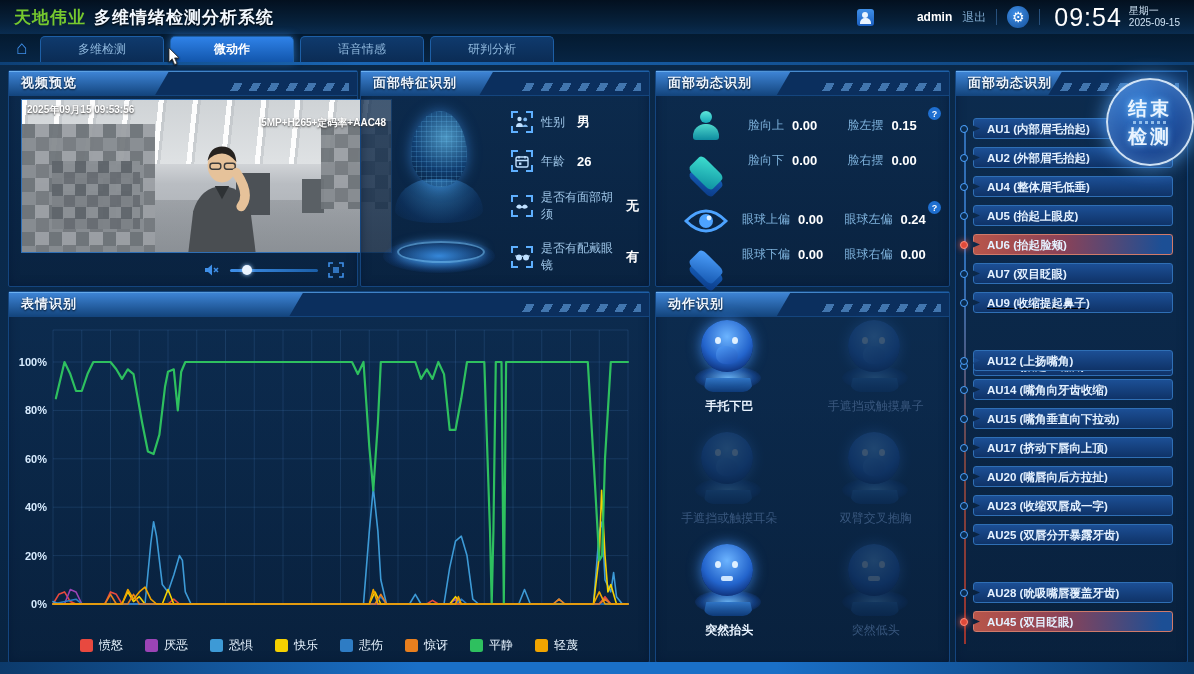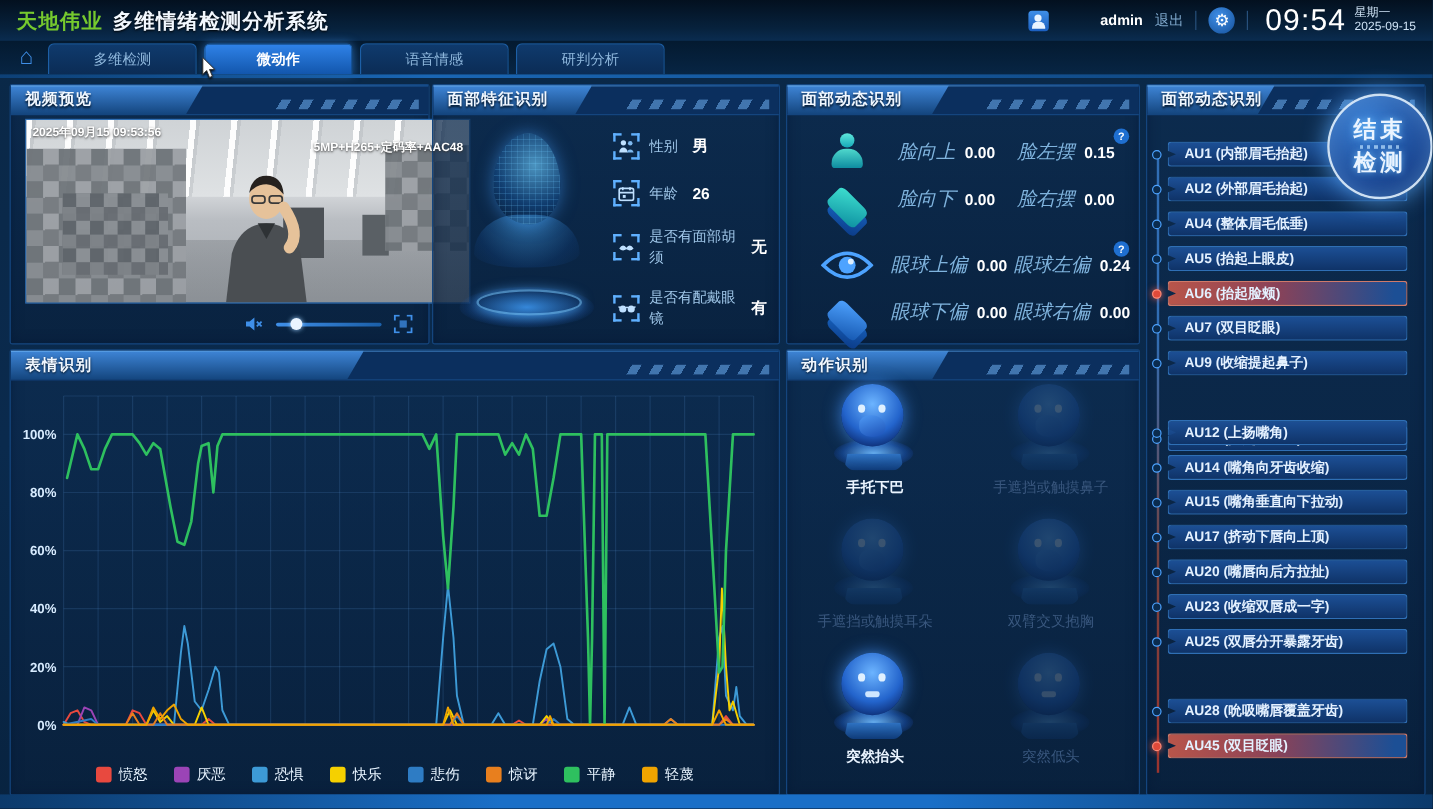--- a/index.html
+++ b/index.html
@@ -82,21 +82,21 @@
   .dyn-base{position:absolute;left:6px;bottom:0;width:44px;height:26px;}
   .dyn-base span{position:absolute;left:6px;width:32px;height:32px;border-radius:6px;transform:rotate(45deg) scaleY(.62);}
   .dyn-base .b1{top:0;background:linear-gradient(135deg,#3fe0d0,#0d8fa0);}
   .dyn-base .b2{top:7px;background:linear-gradient(135deg,#1b6fd0,#0b3a86);}
   .dyn-base.blue .b1{background:linear-gradient(135deg,#4fa3ff,#1557b0);}
   .person-glyph{position:absolute;left:14px;top:0;width:28px;height:34px;}
   .person-glyph::before{content:'';position:absolute;left:8px;top:0;width:12px;height:12px;border-radius:50%;background:linear-gradient(180deg,#5fe8dc,#15a8b8);}
   .person-glyph::after{content:'';position:absolute;left:1px;top:13px;width:26px;height:16px;border-radius:12px 12px 3px 3px;background:linear-gradient(180deg,#4fd8cc,#0e8ca0);}
   .dyn-grid{position:absolute;left:92px;top:14px;right:6px;display:grid;grid-template-columns:1fr 1fr;row-gap:18px;column-gap:4px;}
   .dyn-cell{display:flex;align-items:center;gap:8px;white-space:nowrap;}
-  .dyn-label{color:#7fb3dd;font-size:16px;font-style:italic;}
+  .dyn-label{color:#7fb3dd;font-size:12px;}
   .dyn-value{color:#ffffff;font-size:13px;font-weight:bold;}
   .help-dot{position:absolute;right:8px;top:4px;width:13px;height:13px;border-radius:50%;background:#1f6fd0;color:#fff;font-size:9px;font-weight:bold;display:flex;align-items:center;justify-content:center;cursor:pointer;}
 
   
   .expression-panel{left:8px;top:291px;width:640px;height:370px;}
   .chart-wrap{position:absolute;left:4px;top:30px;}
   .grid-line{stroke:rgba(95,155,225,.16);stroke-width:1;}
   .tick-label{fill:#d8ecff;font-size:11px;font-weight:bold;font-family:"Liberation Sans",sans-serif;}
   .legend-row{position:absolute;left:0;bottom:8px;width:100%;display:flex;justify-content:center;gap:22px;}
   .legend-item{display:flex;align-items:center;gap:6px;}
@@ -535,21 +535,21 @@
     <div class="au-bar">AU5 (抬起上眼皮)</div>
         </div>
         <div class="au-item active" style="top: 139px;">
           <span class="au-dot"></span>
     <div class="au-bar">AU6 (抬起脸颊)</div>
         </div>
         <div class="au-item" style="top: 168px;">
           <span class="au-dot"></span>
     <div class="au-bar">AU7 (双目眨眼)</div>
         </div>
-        <div class="au-item" style="top: 197px;">
+        <div class="au-item" style="top: 197px; text-decoration: underline;">
           <span class="au-dot"></span>
     <div class="au-bar">AU9 (收缩提起鼻子)</div>
         </div>
         <div class="au-item" style="top: 226px; margin-top: 34px;">
           <span class="au-dot"></span>
     <div class="au-bar">AU10 (抬起上嘴唇)</div>
         </div>
         <div class="au-item" style="top: 255px;">
           <span class="au-dot"></span>
     <div class="au-bar">AU12 (上扬嘴角)</div>

